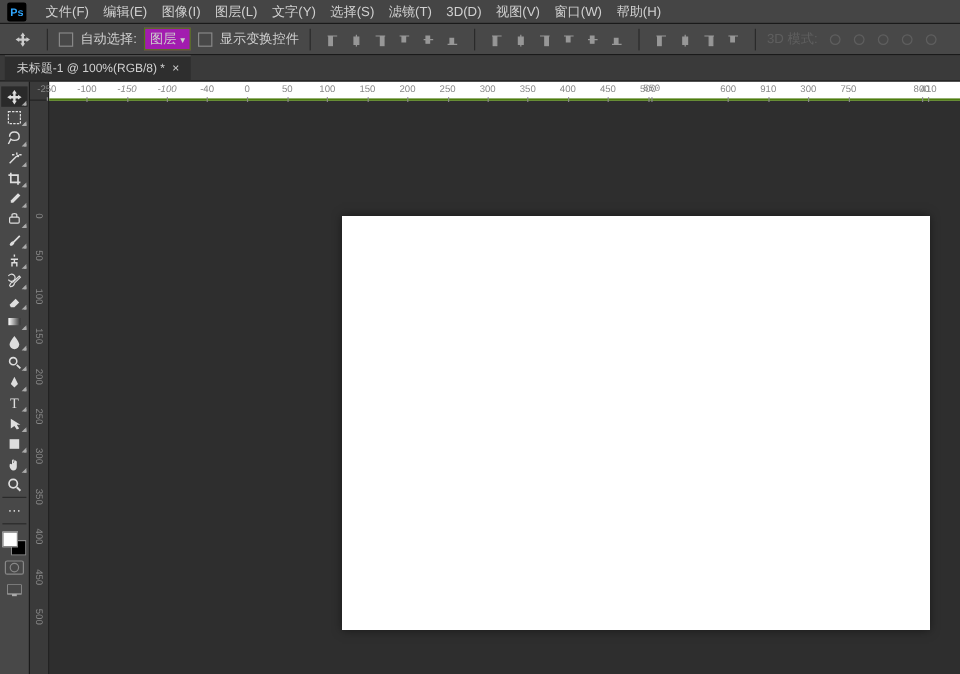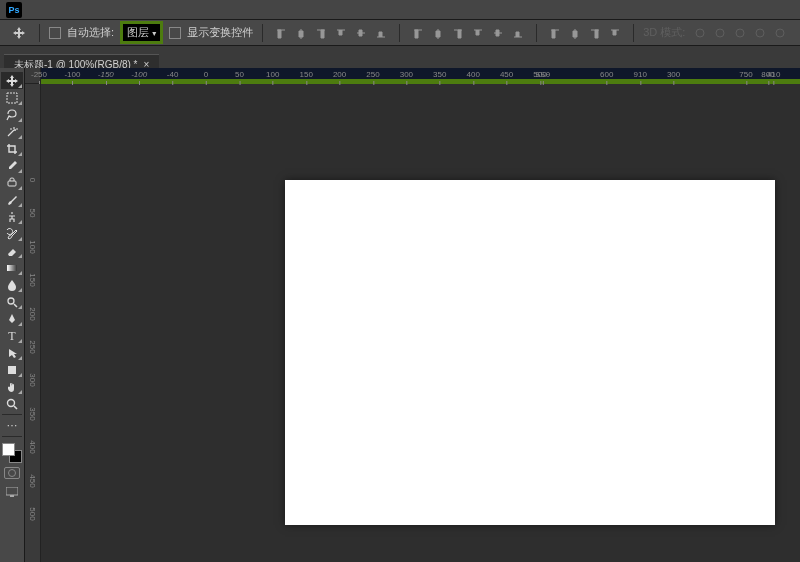--- a/index.html
+++ b/index.html
@@ -4,53 +4,66 @@
 <style>
 * { margin: 0; padding: 0; box-sizing: border-box; }
 body { width: 800px; height: 562px; background: #2e2e2e; font-family: "Microsoft YaHei", sans-serif; font-size: 11px; color: #d0d0d0; overflow: hidden; position: relative; }
 .menubar { height: 20px; background: #454545; display: flex; align-items: center; padding: 0 6px; border-bottom: 1px solid #1a1a1a; }
 .ps-logo { width: 16px; height: 16px; background: #000000; color: #31a8ff; font-weight: bold; font-size: 9px; display: flex; align-items: center; justify-content: center; border-radius: 2px; margin-right: 10px; }
 .menu-item { padding: 0 6px; cursor: pointer; line-height: 20px; }
 .optbar { height: 26px; background: #484848; display: flex; align-items: center; padding: 0 8px; border-bottom: 1px solid #1a1a1a; gap: 6px; }
 .opt-icon { width: 22px; height: 20px; display: flex; align-items: center; justify-content: center; }
 .opt-sep { width: 1px; height: 18px; background: #2a2a2a; margin: 0 3px; }
 .chk { width: 12px; height: 12px; border: 1px solid #888; display: inline-block; }
-.opt-select { background: #000000; border: 3px solid #4d7c0f; color: #ccc; font-size: 11px; padding: 1px 4px; }
+.opt-select { background: #a21caf; border: 1px solid #4d7c0f; color: #ccc; font-size: 11px; padding: 1px 4px; }
 .opt-align { width: 18px; height: 18px; display: flex; align-items: center; justify-content: center; opacity: 0.6; }
 .opt-disabled { opacity: 0.35; color: #888; }
-.tabbar { height: 37px; background: #3a3a3a; display: flex; align-items: center; padding-left: 4px; border-bottom: 1px solid #1a1a1a; }
+.tabbar { height: 22px; background: #3a3a3a; display: flex; align-items: flex-end; padding-left: 4px; border-bottom: 1px solid #1a1a1a; }
 .tab { background: #2e2e2e; padding: 3px 10px; font-size: 10px; display: flex; align-items: center; gap: 6px; border-top: 1px solid #555; }
 .tab .close { cursor: pointer; font-size: 10px; }
 .workspace { position: absolute; top: 68px; left: 0; right: 0; bottom: 0; display: flex; }
 .toolbar { width: 25px; background: #484848; border-right: 1px solid #1a1a1a; display: flex; flex-direction: column; align-items: center; padding-top: 4px; gap: 0; }
 .tool { width: 22px; height: 17px; display: flex; align-items: center; justify-content: center; cursor: pointer; position: relative; }
 .tool.active { background: #2a2a2a; }
 .tool-corner::after { content: ''; position: absolute; right: 1px; bottom: 1px; border: 2px solid transparent; border-right-color: #aaa; border-bottom-color: #aaa; width: 0; height: 0; }
 .toolbar-sep { width: 20px; height: 1px; background: #2a2a2a; margin: 2px 0; }
 .swatch { width: 20px; height: 20px; position: relative; margin-top: 4px; }
 .swatch .fg { position: absolute; width: 13px; height: 13px; background: #fff; border: 1px solid #888; top: 0; left: 0; z-index: 2; }
 .swatch .bg { position: absolute; width: 13px; height: 13px; background: #000; border: 1px solid #888; bottom: 0; right: 0; }
 .qmask { width: 16px; height: 12px; border: 1px solid #888; border-radius: 2px; margin-top: 4px; display: flex; align-items: center; justify-content: center; }
 .qmask::after { content: ''; width: 6px; height: 6px; border: 1px solid #888; border-radius: 50%; }
 .canvas-area { flex: 1; position: relative; background: #2e2e2e; overflow: hidden; }
-.ruler-h { position: absolute; top: 0; left: 16px; right: 0; height: 16px; background: #0f172a; border-bottom: 5px solid #4d7c0f; }
+.ruler-h { position: absolute; top: 0; left: 16px; right: 0; height: 16px; background: #ffffff; border-bottom: 2px solid #4d7c0f; }
 .ruler-v { position: absolute; top: 16px; left: 0; bottom: 0; width: 16px; background: #3a3a3a; border-right: 1px solid #222; }
 .ruler-c { position: absolute; top: 0; left: 0; width: 16px; height: 16px; background: #3a3a3a; border-right: 1px solid #222; border-bottom: 1px solid #222; }
 .rtick { position: absolute; font-size: 8px; color: #888; }
 .rtick-h { top: 2px; transform: translateX(-50%); }
 .rtick-h::after { content: ''; position: absolute; left: 50%; bottom: -6px; width: 1px; height: 4px; background: #888; }
 .rtick-v { left: 3px; writing-mode: vertical-rl; transform: translateY(-50%); }
 .canvas { position: absolute; background: #fff; box-shadow: 0 0 8px rgba(0,0,0,0.5); }
 svg { display: block; }
 </style>
 </head>
 <body>
 
 <div class="menubar">
   <div class="ps-logo">Ps</div>
+  <div id="menu-items" style="display: flex;">
+      <div class="menu-item">文件(F)</div>
+      <div class="menu-item">编辑(E)</div>
+      <div class="menu-item">图像(I)</div>
+      <div class="menu-item">图层(L)</div>
+      <div class="menu-item">文字(Y)</div>
+      <div class="menu-item">选择(S)</div>
+      <div class="menu-item">滤镜(T)</div>
+      <div class="menu-item">3D(D)</div>
+      <div class="menu-item">视图(V)</div>
+      <div class="menu-item">窗口(W)</div>
+      <div class="menu-item">帮助(H)</div>
+    </div>
 </div>
 
 <div class="optbar">
   <div class="opt-icon">
     <svg width="14" height="14" viewBox="0 0 14 14">
         <path d="M7 1 L9 4 H8 V6 H10 V5 L13 7 L10 9 V8 H8 V10 H9 L7 13 L5 10 H6 V8 H4 V9 L1 7 L4 5 V6 H6 V4 H5 Z" fill="#ccc"></path>
       </svg>
   </div>
   <div class="opt-sep"></div>
   <span class="chk"></span>
@@ -331,21 +344,21 @@
         <div class="rtick rtick-h" style="left: 332px;">250</div>
         <div class="rtick rtick-h" style="left: 365.4px;">300</div>
         <div class="rtick rtick-h" style="left: 398.8px;">350</div>
         <div class="rtick rtick-h" style="left: 432.2px;">400</div>
         <div class="rtick rtick-h" style="left: 465.6px;">450</div>
         <div class="rtick rtick-h" style="left: 499px;">500</div>
         <div class="rtick rtick-h" style="left: 502px; font-family: Liberation Mono, monospace;">550</div>
         <div class="rtick rtick-h" style="left: 565.8px;">600</div>
         <div class="rtick rtick-h" style="left: 599.2px;">910</div>
         <div class="rtick rtick-h" style="left: 632.6px;">300</div>
-        <div class="rtick rtick-h" style="left: 705px; text-align: right;">750</div>
+        <div class="rtick rtick-h" style="left: 666px; text-align: right;">750</div>
         <div class="rtick rtick-h" style="left: 727px;">800</div>
         <div class="rtick rtick-h" style="left: 732.8px;">410</div>
       </div>
     <div class="ruler-v" id="ruler-v">
         <div class="rtick rtick-v" style="top: 96px;">0</div>
         <div class="rtick rtick-v" style="top: 129.4px;">50</div>
         <div class="rtick rtick-v" style="top: 162.8px;">100</div>
         <div class="rtick rtick-v" style="top: 196.2px;">150</div>
         <div class="rtick rtick-v" style="top: 229.6px;">200</div>
         <div class="rtick rtick-v" style="top: 263px;">250</div>

